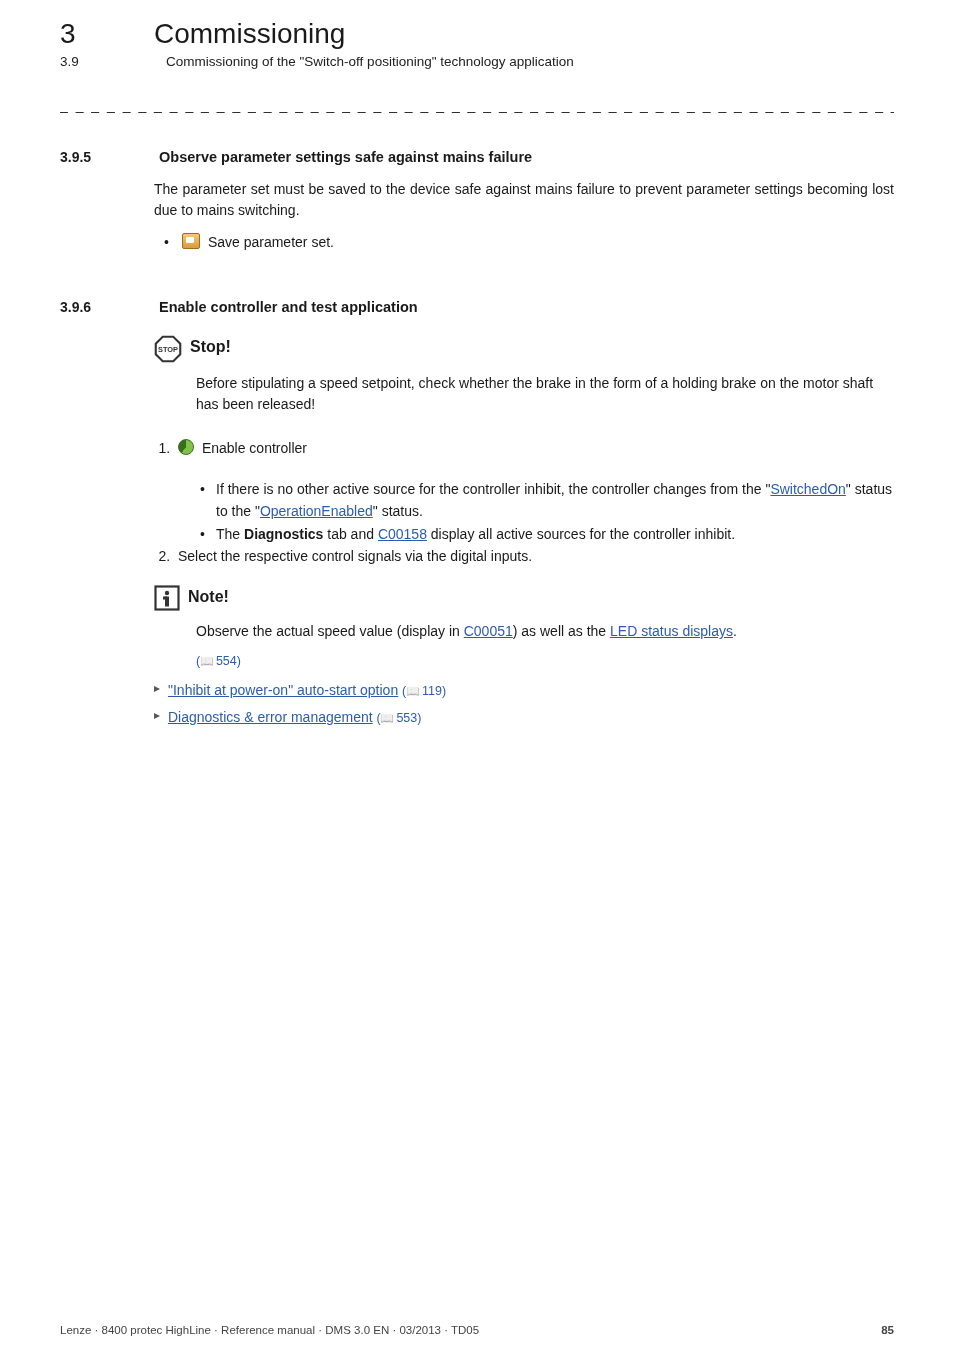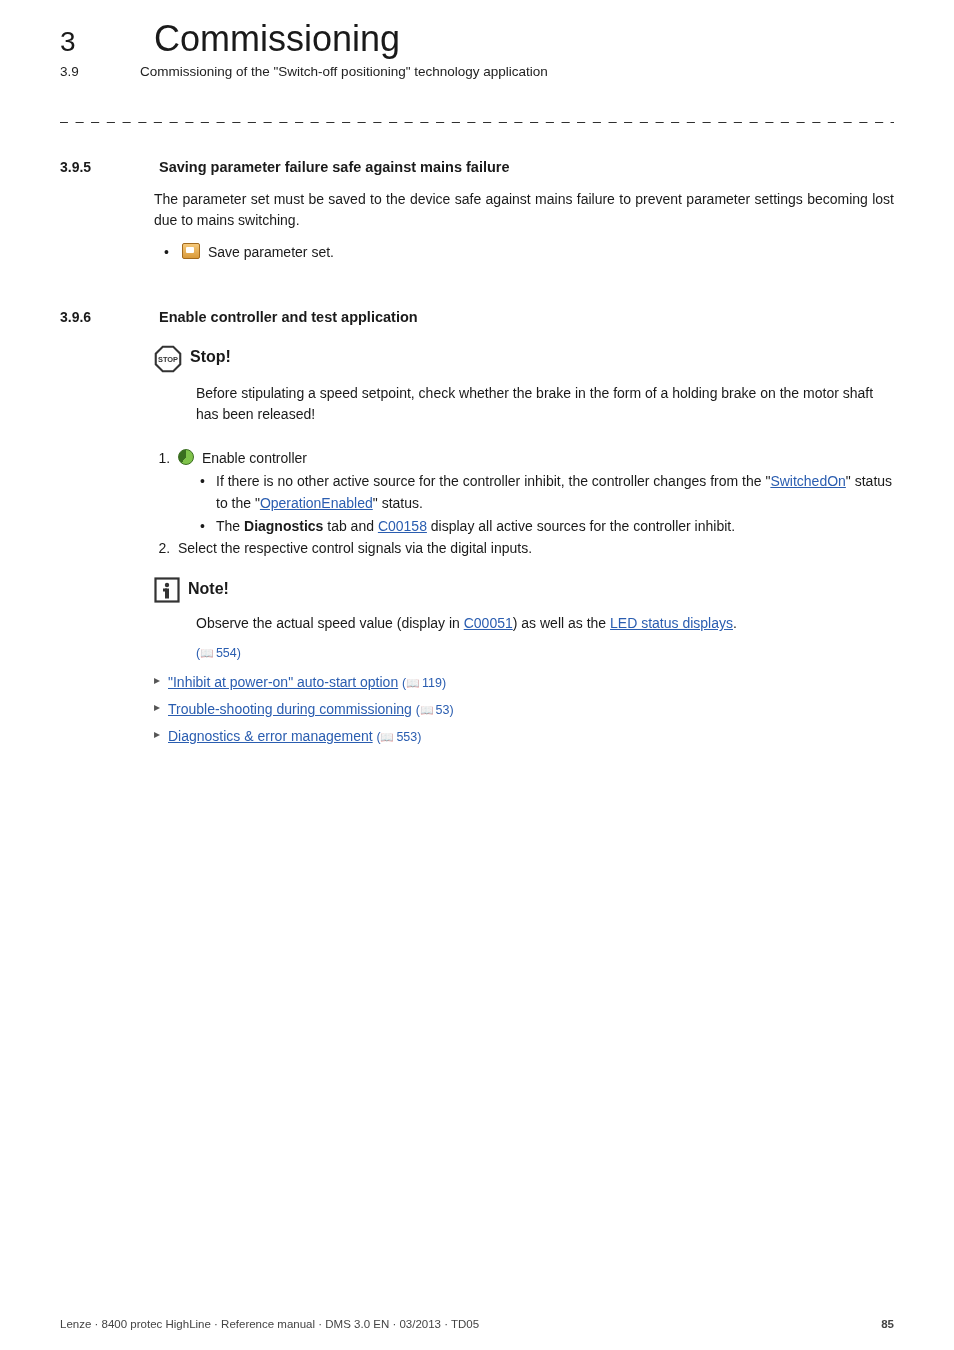--- a/index.html
+++ b/index.html
@@ -23,27 +23,27 @@
     display: flex;
     align-items: baseline;
     gap: 66px;
   }
   .chapter-num {
     font-size: 28px;
     font-weight: 400;
     width: 28px;
   }
   .chapter-title {
-    font-size: 36px;
+    font-size: 28px;
     font-weight: 400;
   }
   .sub-line {
     display: flex;
     align-items: flex-end;
-    gap: 40px;
+    gap: 66px;
     margin-top: 4px;
     font-size: 13.5px;
     color: #222;
   }
   .sub-num { width: 40px; }
   .hr-dashed {
     margin-top: 28px;
     letter-spacing: 2px;
     color: #222;
     font-size: 14px;
@@ -84,21 +84,21 @@
     line-height: 1.6;
   }
   ul.dot > li { list-style: none; position: relative; padding-left: 10px; }
   ul.dot > li::before {
     content: "•";
     position: absolute;
     left: -8px;
     top: 0;
   }
   ul.dash {
-    margin: 0 0 0 14px;
+    margin: 18px 0 0 14px;
     padding-left: 18px;
     font-size: 14px;
     line-height: 1.6;
   }
   ul.dash > li { list-style: none; position: relative; padding-left: 6px; }
   ul.dash > li::before {
     content: "•";
     position: absolute;
     left: -10px;
     top: 0;
@@ -189,21 +189,21 @@
   .mini-icon.run {
     width: 14px; height: 14px;
     background: conic-gradient(#7fc24a 0 60%, #3a6e1f 0 100%);
     border-radius: 50%;
     border:1px solid #3a6e1f;
   }
 
   
   .footer {
     position: absolute;
-    bottom: 20px;
+    bottom: 14px;
     left: 60px;
     right: 60px;
     display: flex;
     justify-content: space-between;
     font-size: 11.5px;
     color: #444;
   }
 </style>
 </head>
 <body>
@@ -215,21 +215,21 @@
     <div class="chapter-title">Commissioning</div>
   </div>
   <div class="sub-line">
     <div class="sub-num">3.9</div>
     <div>Commissioning of the "Switch-off positioning" technology application</div>
   </div>
   <div class="hr-dashed">_ _ _ _ _ _ _ _ _ _ _ _ _ _ _ _ _ _ _ _ _ _ _ _ _ _ _ _ _ _ _ _ _ _ _ _ _ _ _ _ _ _ _ _ _ _ _ _ _ _ _ _ _ _ _ _ _ _ _ _ _ _ _ _</div>
 
   <div class="section">
     <div class="section-num">3.9.5</div>
-    <div class="section-title">Saving parameter failure safe against mains failure</div>
+    <div class="section-title">Observe parameter settings safe against mains failure</div>
   </div>
   <div class="body-col">
     <div class="para">The parameter set must be saved to the device safe against mains failure to prevent parameter settings becoming lost due to mains switching.</div>
     <ul class="dot">
       <li>
         <span class="mini-icon save"></span>
         <span>Save parameter set.</span>
       </li>
     </ul>
   </div>
@@ -281,24 +281,20 @@
         <span class="pageref">(<span class="book-icon"></span><span>554</span>)</span>
       </div>
     </div>
 
     <ul class="tri-list">
       <li>
         <span class="link">"Inhibit at power-on" auto-start option</span>
         <span class="pageref"> (<span class="book-icon"></span><span>119</span>)</span>
       </li>
       <li>
-        <span class="link">Trouble-shooting during commissioning</span>
-        <span class="pageref"> (<span class="book-icon"></span><span>53</span>)</span>
-      </li>
-      <li>
         <span class="link">Diagnostics &amp; error management</span>
         <span class="pageref"> (<span class="book-icon"></span><span>553</span>)</span>
       </li>
     </ul>
 
   </div>
 
   <div class="footer">
     <div>Lenze · 8400 protec HighLine · Reference manual · DMS 3.0 EN · 03/2013 · TD05</div>
     <div style="font-weight:700;">85</div>

